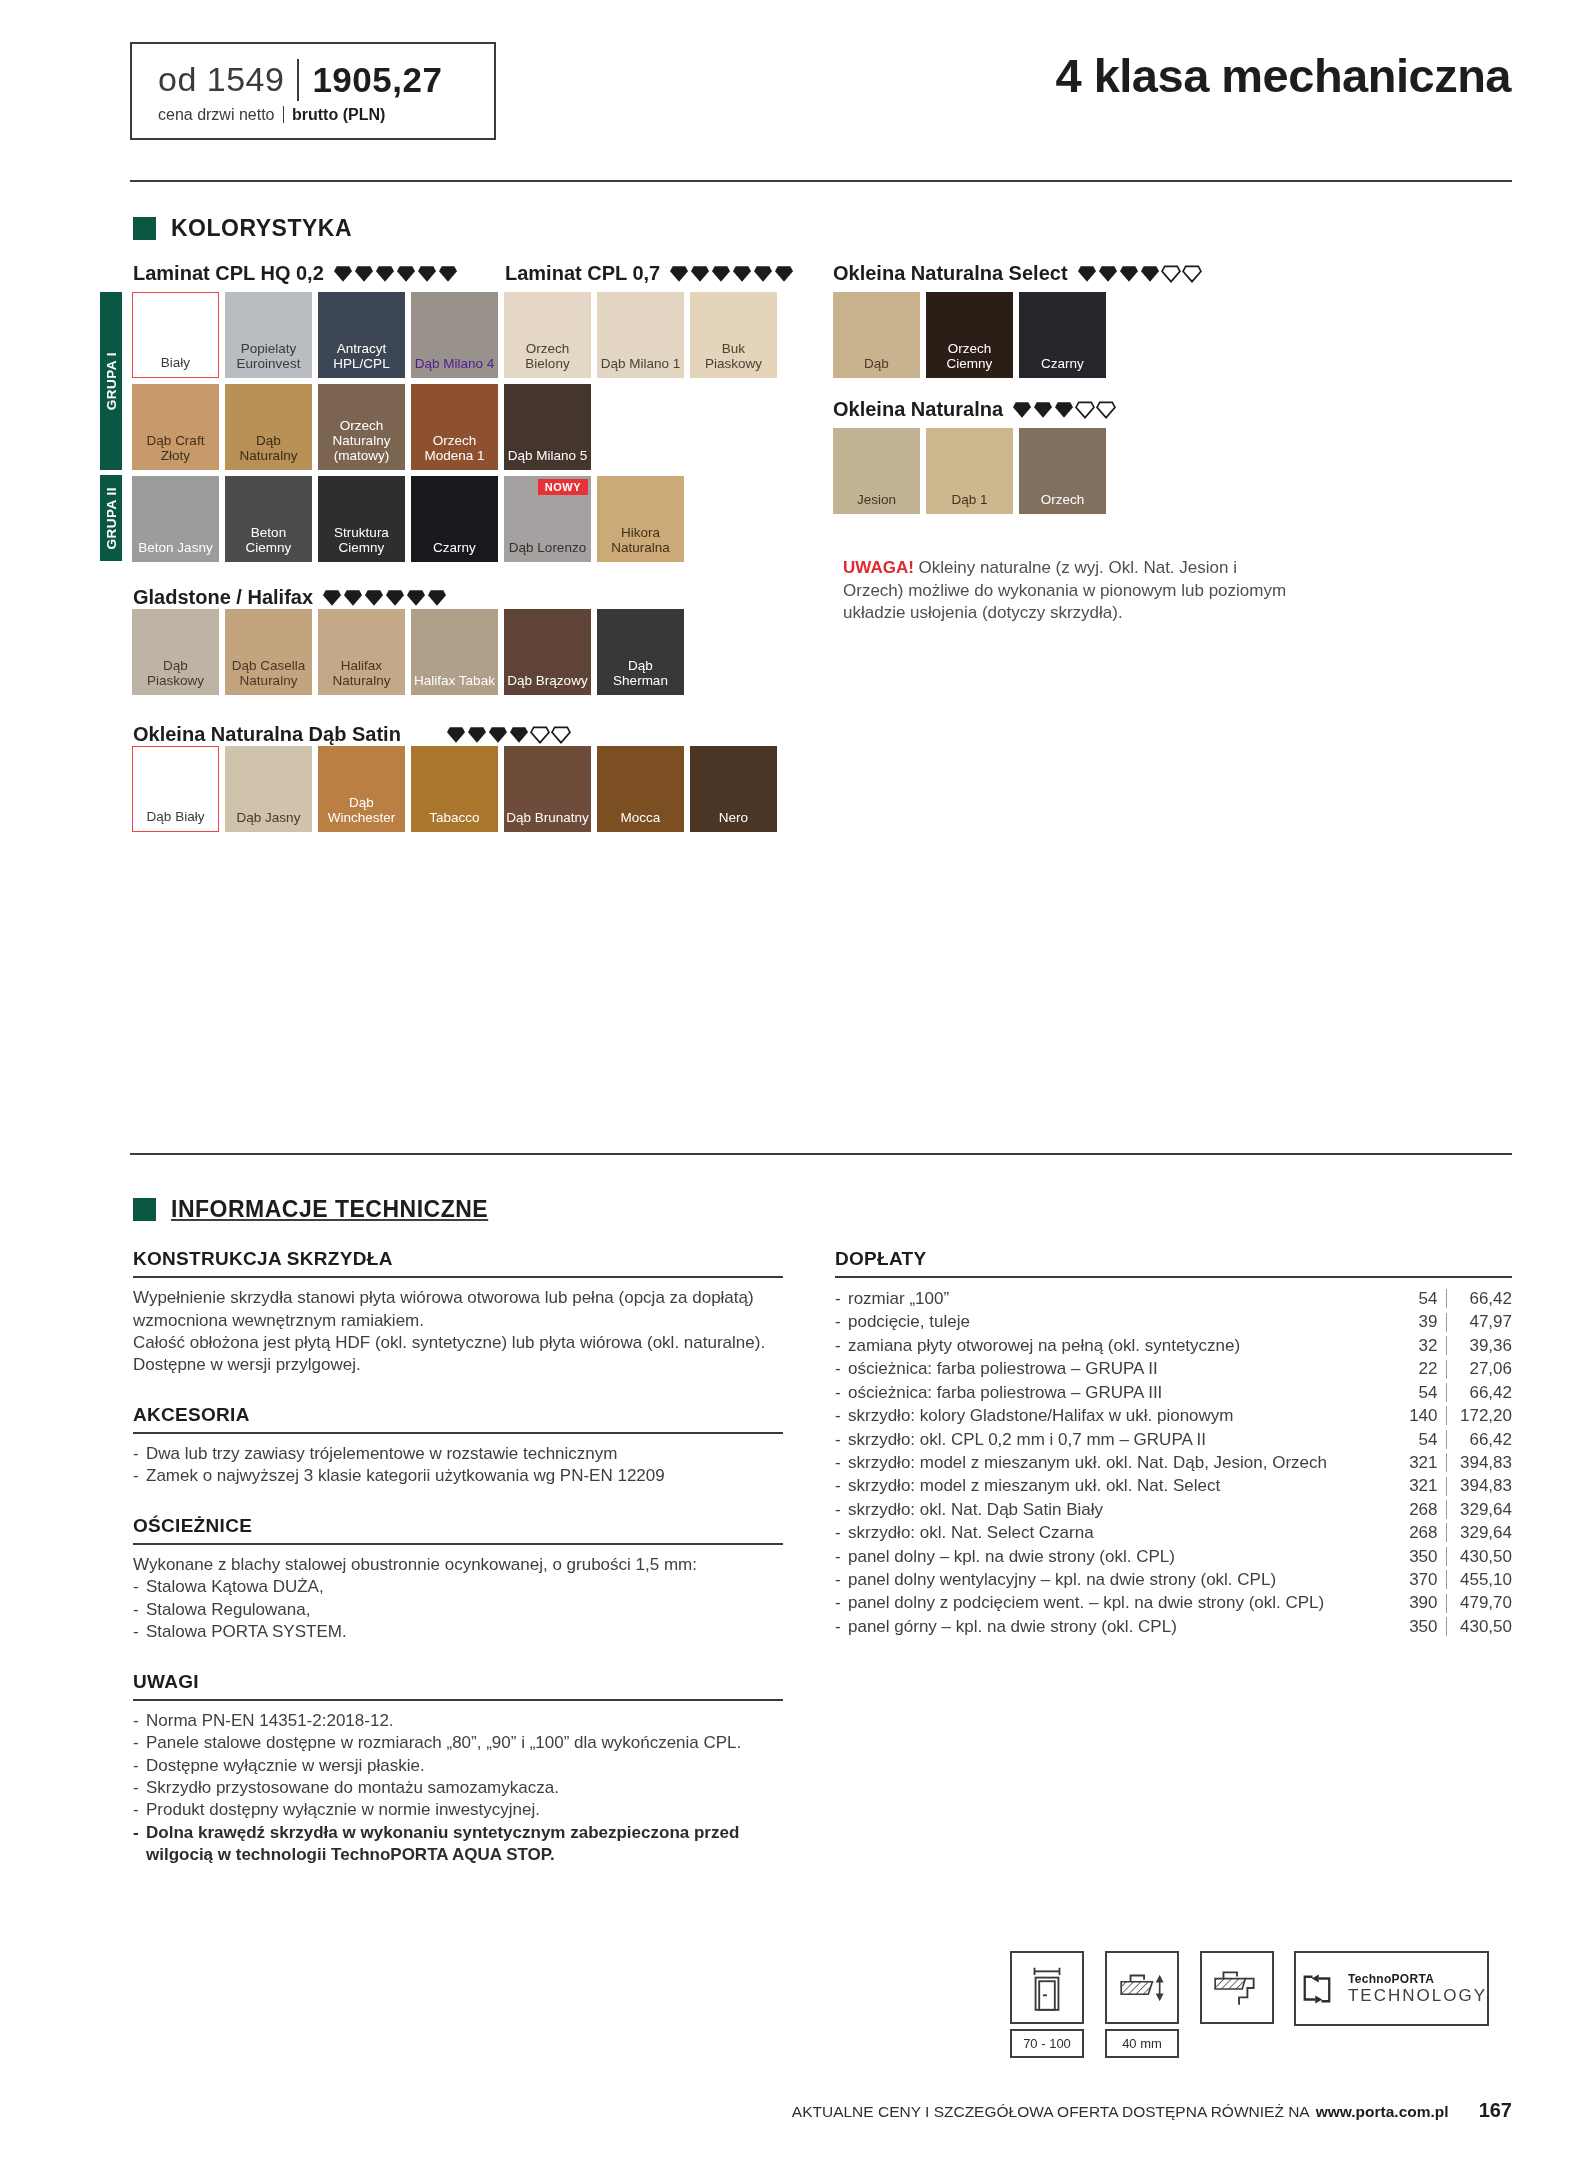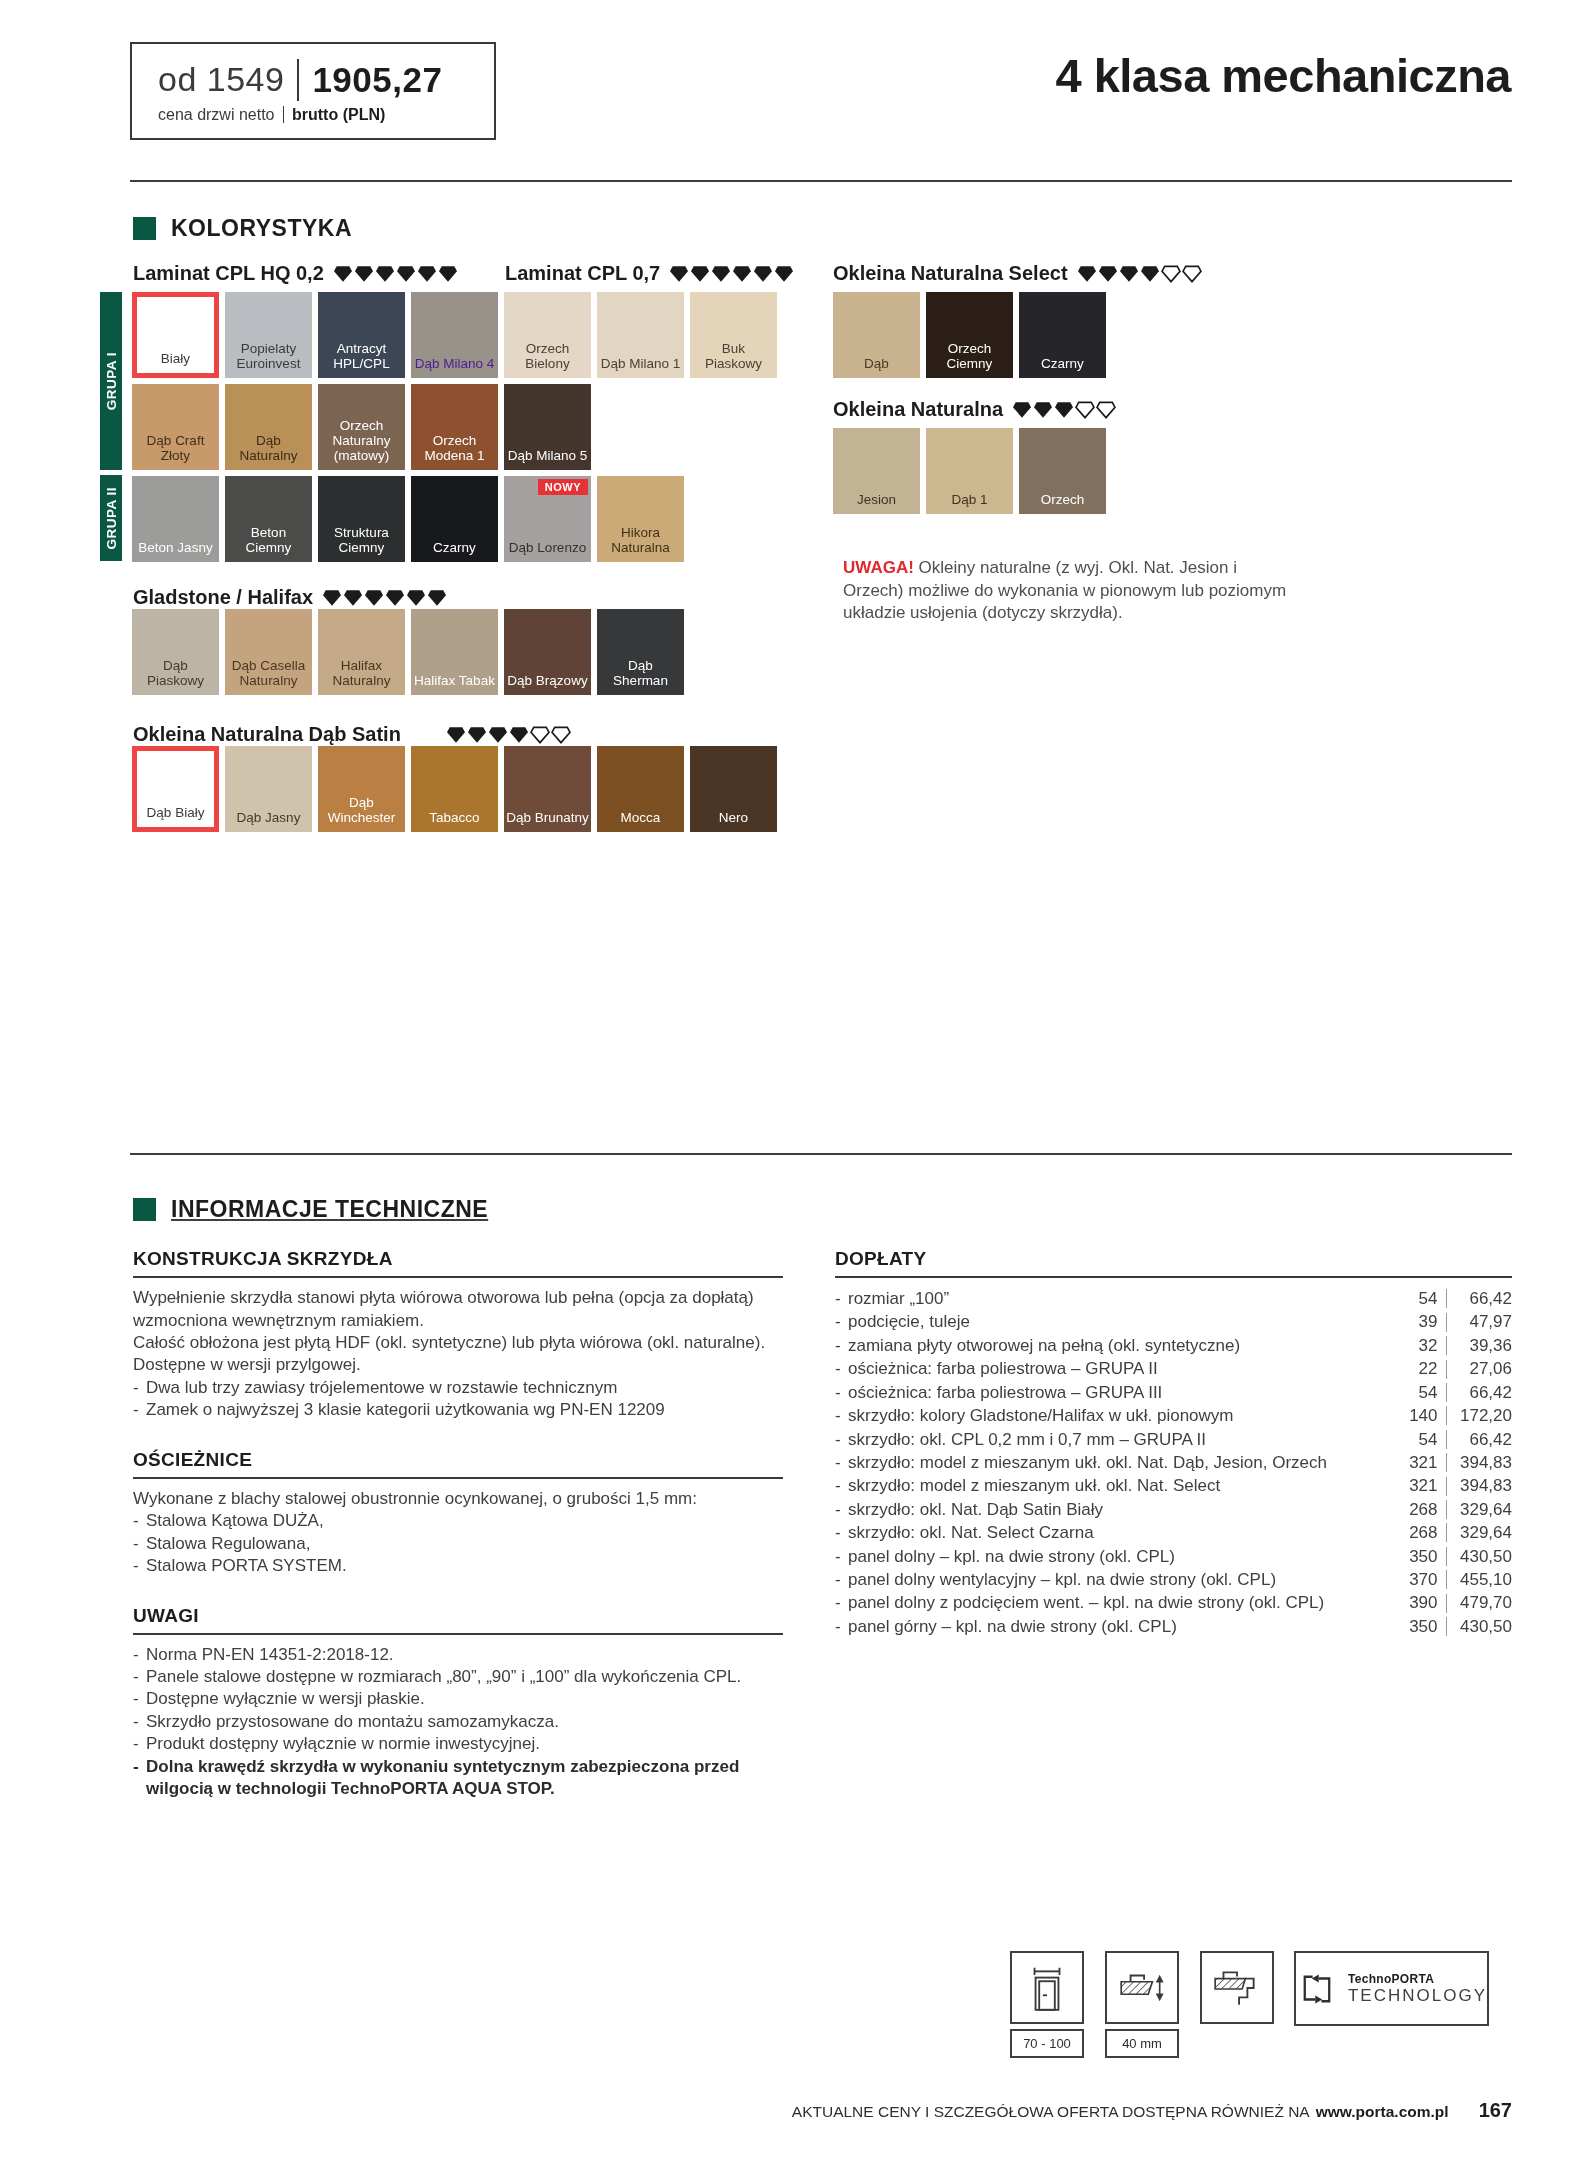--- a/index.html
+++ b/index.html
@@ -28,21 +28,21 @@
   .sw-title{position:absolute;display:flex;align-items:center;font-size:20px;font-weight:bold;color:#1d1d1b;}
   .dias{display:flex;align-items:center;margin-left:9px;gap:1px;}
   .dia{width:20px;height:18px;display:block;}
   .dia.f polygon{fill:#1b1b1b;stroke:none;}
   .dia.o polygon{fill:#ffffff;stroke:#1b1b1b;stroke-width:1.8;}
 
   
   .swgrid{position:absolute;display:grid;gap:6px;}
   .sw{position:relative;width:87px;height:86px;display:flex;flex-direction:column;justify-content:flex-end;
       align-items:center;box-sizing:border-box;}
-  .sw.bordered{border:5px solid #ef4444;}
+  .sw.bordered{border:1px solid #ef4444;}
   .sw.empty{background:transparent;}
   .swl{font-size:13.5px;line-height:1.12;text-align:center;padding:0 2px 7px;}
   .nowy{position:absolute;top:3px;right:3px;background:#e63137;color:#fff;font-size:11px;font-weight:bold;
         padding:2px 7px;letter-spacing:.5px;}
   .grupa{position:absolute;left:100px;width:22px;display:flex;align-items:center;justify-content:center;}
   .grupa span{writing-mode:vertical-rl;transform:rotate(180deg);color:#fff;font-weight:bold;font-size:13.5px;letter-spacing:.5px;white-space:nowrap;}
 
   .uwaga{position:absolute;left:843px;top:557px;width:448px;font-size:17px;line-height:1.33;color:#4f4f4f;}
   .uwaga b{color:#e0282f;}
 
@@ -391,20 +391,21 @@
   </div>
 
   <div class="tcol left">
     <h3>KONSTRUKCJA SKRZYDŁA</h3>
     <div>
         <div class="para">Wypełnienie skrzydła stanowi płyta wiórowa otworowa lub pełna (opcja za dopłatą) wzmocniona wewnętrznym ramiakiem.</div>
         <div class="para">Całość obłożona jest płytą HDF (okl. syntetyczne) lub płyta wiórowa (okl. naturalne).</div>
         <div class="para">Dostępne w wersji przylgowej.</div>
       </div>
 
+    <h3>AKCESORIA</h3>
     <div>
         <div class="li">Dwa lub trzy zawiasy trójelementowe w rozstawie technicznym</div>
         <div class="li">Zamek o najwyższej 3 klasie kategorii użytkowania wg PN-EN 12209</div>
       </div>
 
     <h3>OŚCIEŻNICE</h3>
     <p class="para">Wykonane z blachy stalowej obustronnie ocynkowanej, o grubości 1,5 mm:</p>
     <div>
         <div class="li">Stalowa Kątowa DUŻA,</div>
         <div class="li">Stalowa Regulowana,</div>

